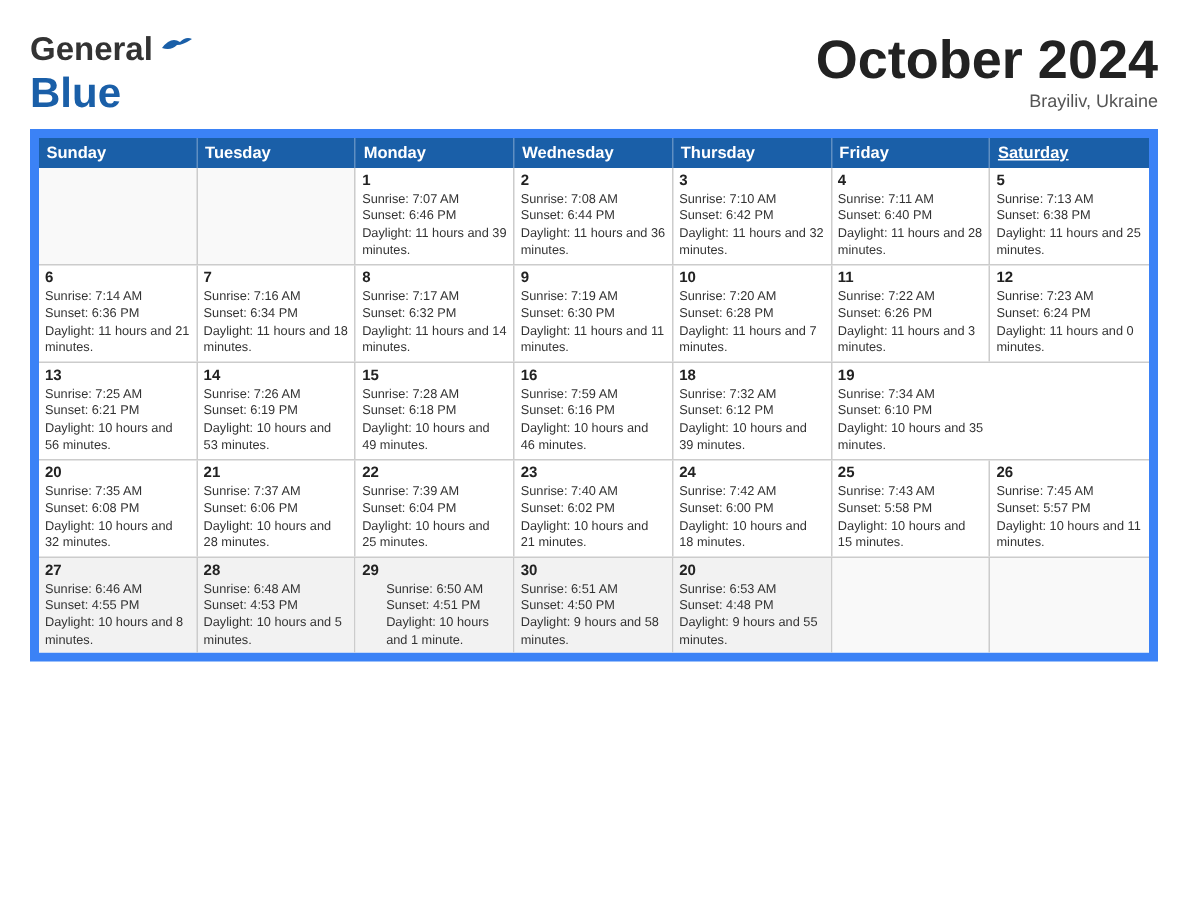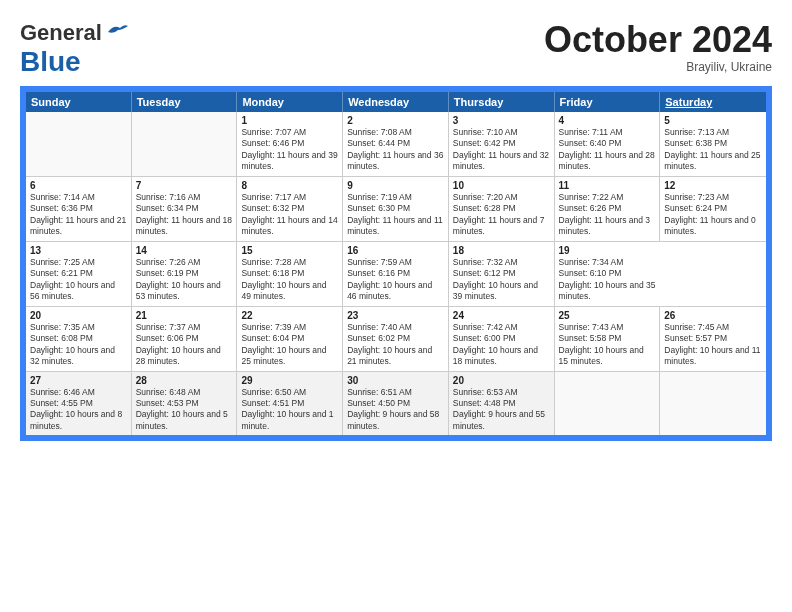--- a/index.html
+++ b/index.html
@@ -303,21 +303,21 @@
 Daylight: 10 hours and 8 minutes.</div>
           </div>
           <div class="cal-cell shaded">
             <div class="day-num">28</div>
             <div class="day-info" style="white-space: pre-line;">Sunrise: 6:48 AM
 Sunset: 4:53 PM
 Daylight: 10 hours and 5 minutes.</div>
           </div>
           <div class="cal-cell shaded">
             <div class="day-num">29</div>
-            <div class="day-info" style="white-space: pre-line;">Sunrise: 6:50 AM
+            <div class="day-info" style="white-space: pre-line; margin-left: 16px;">Sunrise: 6:50 AM
 Sunset: 4:51 PM
 Daylight: 10 hours and 1 minute.</div>
           </div>
           <div class="cal-cell shaded">
             <div class="day-num">30</div>
             <div class="day-info" style="white-space: pre-line;">Sunrise: 6:51 AM
 Sunset: 4:50 PM
 Daylight: 9 hours and 58 minutes.</div>
           </div>
           <div class="cal-cell shaded">

